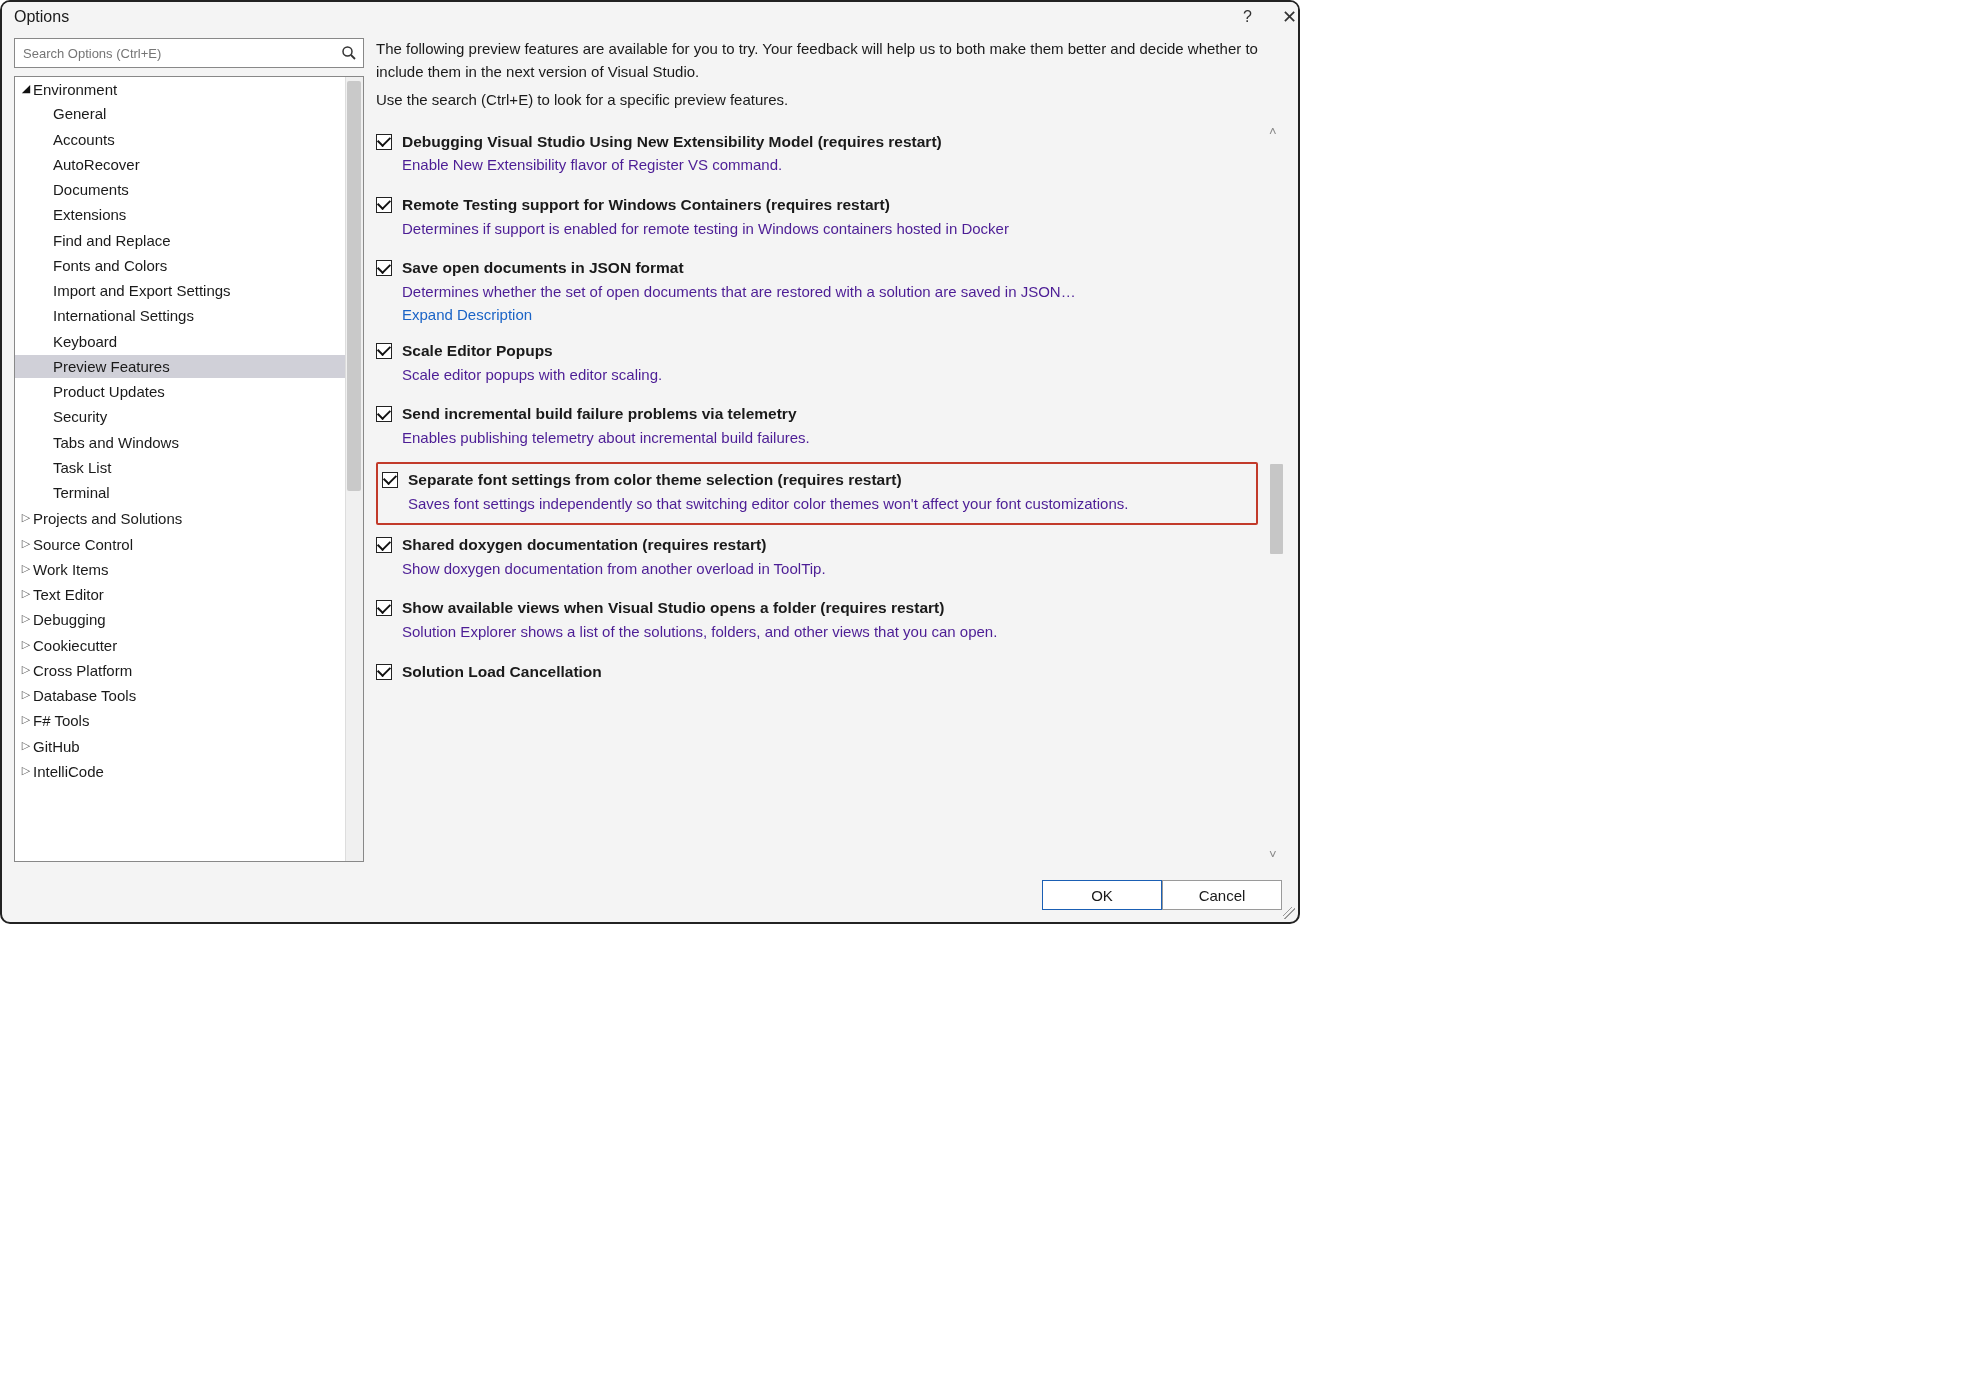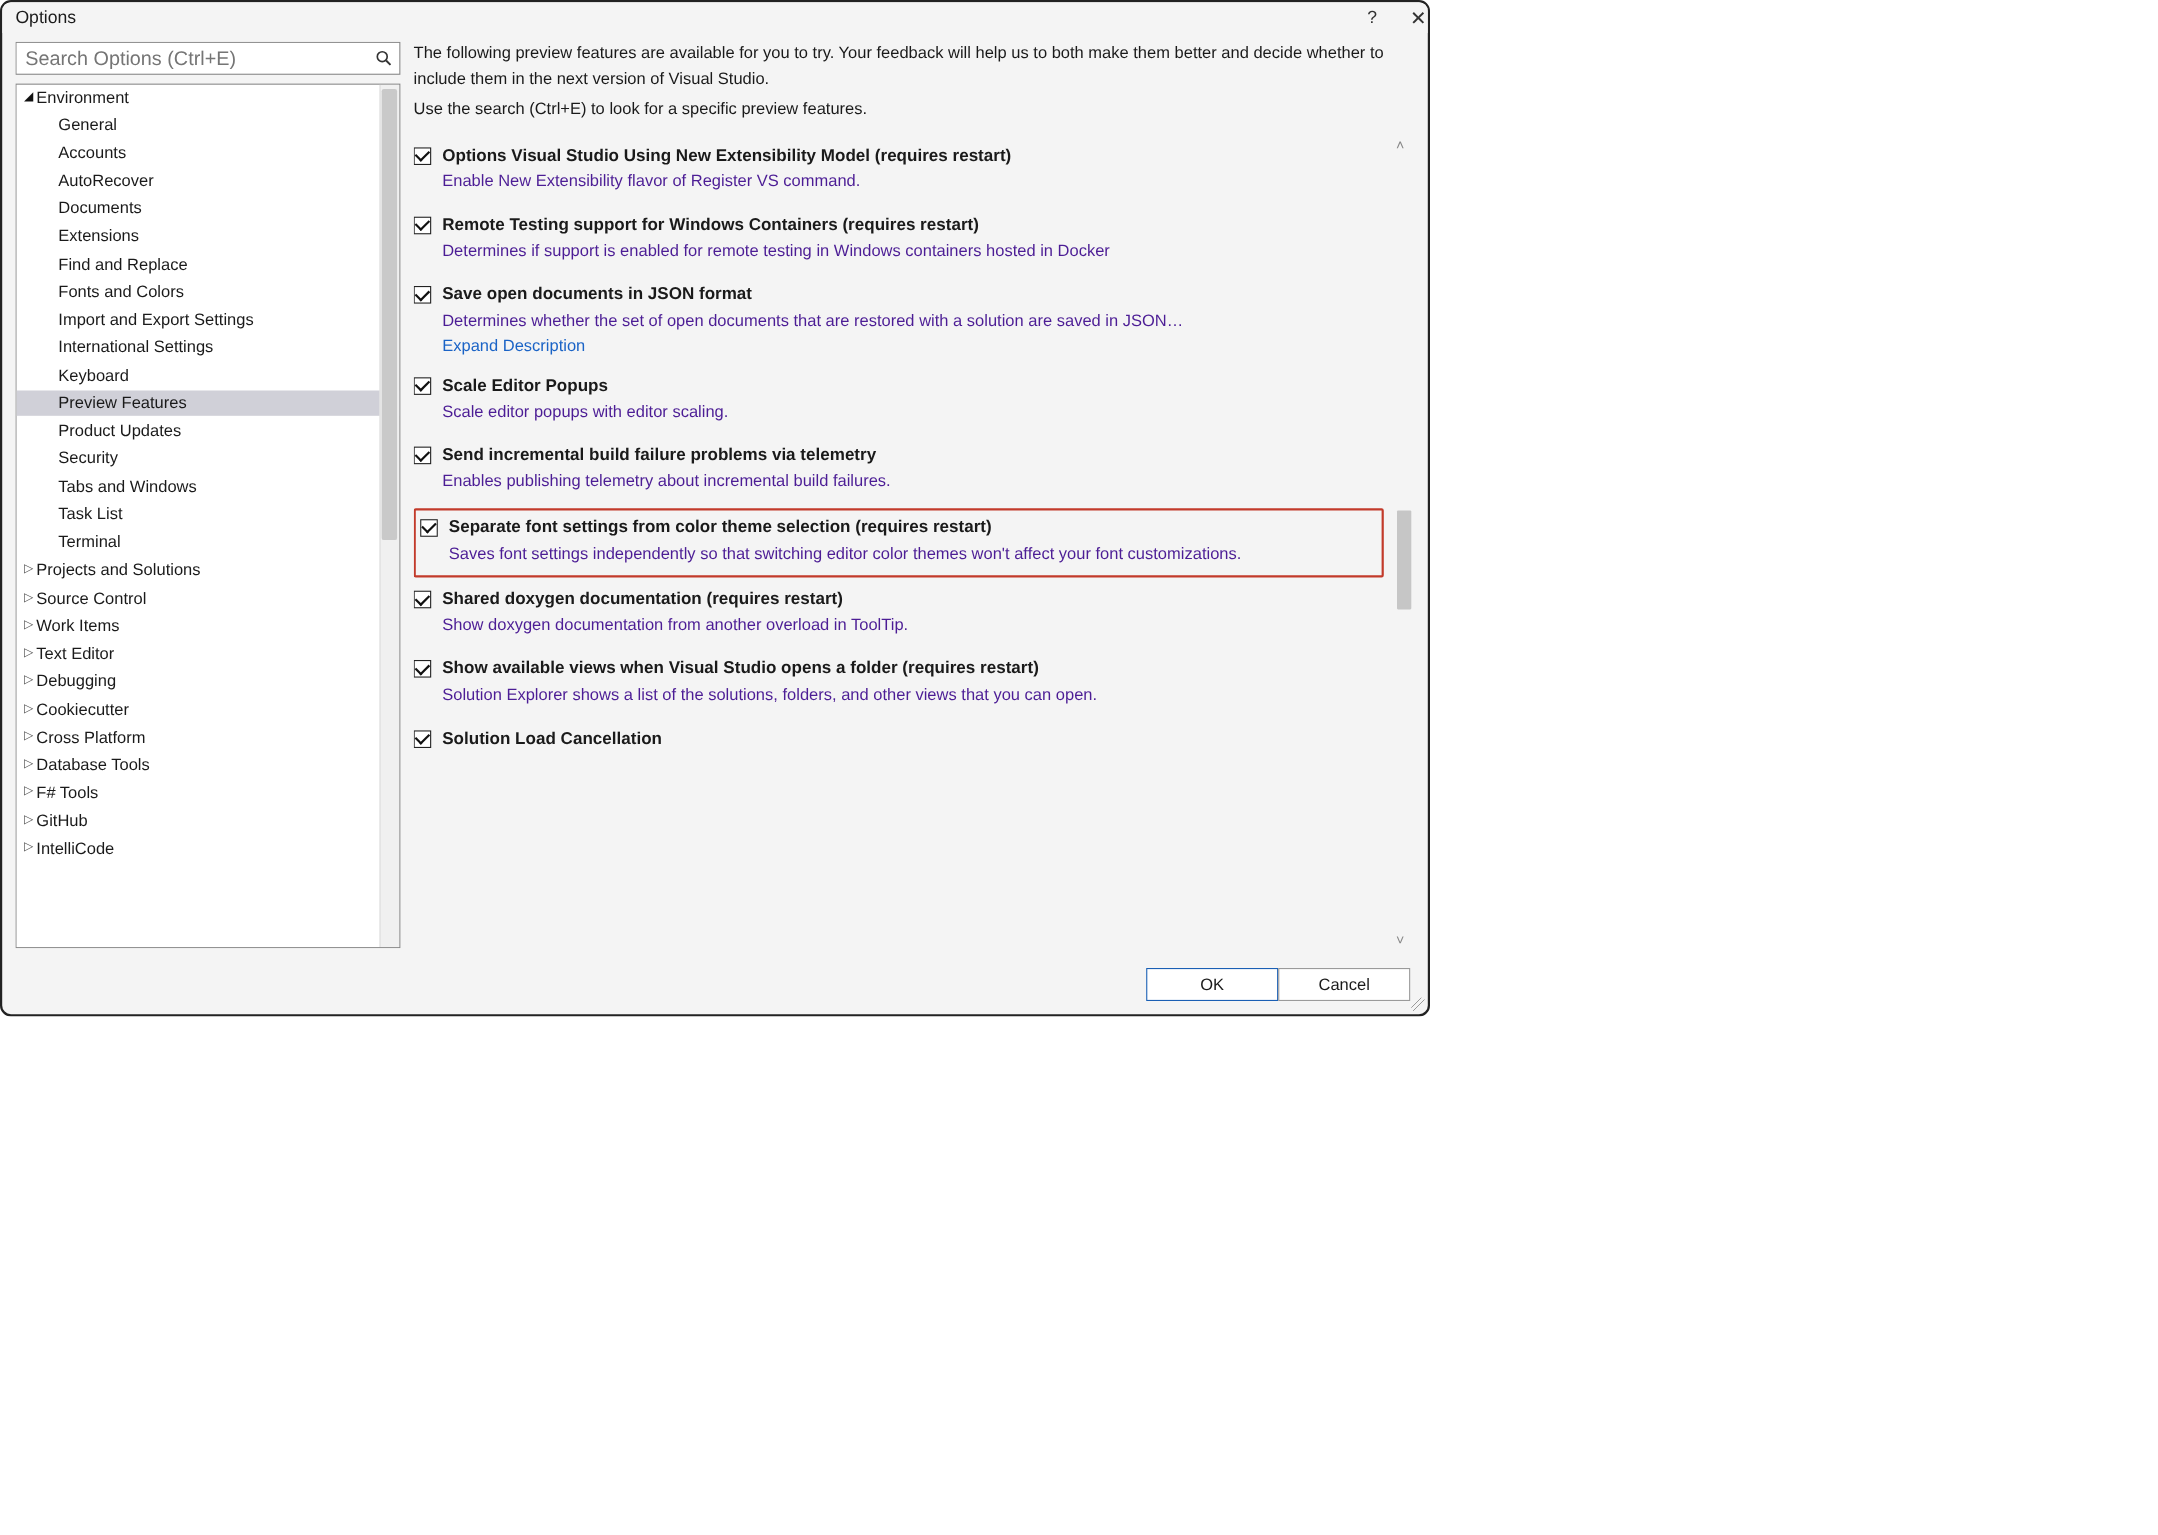--- a/index.html
+++ b/index.html
@@ -55,21 +55,21 @@
   .search-wrap {
     border: 1px solid #888;
     background: #fff;
     display: flex;
     align-items: center;
     padding: 0 6px;
     height: 30px;
     margin-bottom: 8px;
   }
   .search-wrap input {
-    flex:1; border:none; outline:none; font-size:18px;
+    flex:1; border:none; outline:none; font-size:13px;
     background: transparent; color:#555;
   }
   .search-wrap .mag { width:16px; height:16px; }
 
   .tree-wrap {
     flex:1;
     border:1px solid #888;
     background:#fff;
     position: relative;
     overflow: hidden;
@@ -382,21 +382,21 @@
       <div class="right">
         <div class="intro">
           <p>The following preview features are available for you to try. Your feedback will help us to both make them better and decide whether to include them in the next version of Visual Studio.</p>
           <p>Use the search (Ctrl+E) to look for a specific preview features.</p>
         </div>
         <div class="features-wrap">
           <div class="features-scroll" id="features">
               <div class="feature">
                 <div class="chk checked"></div>
                 <div class="feat-body">
-                  <div class="feat-title">Options Visual Studio Using New Extensibility Model (requires restart)</div>
+                  <div class="feat-title">Debugging Visual Studio Using New Extensibility Model (requires restart)</div>
                   <div class="feat-desc">Enable New Extensibility flavor of Register VS command.</div>
                 </div>
               </div>
               <div class="feature">
                 <div class="chk checked"></div>
                 <div class="feat-body">
                   <div class="feat-title">Remote Testing support for Windows Containers (requires restart)</div>
                   <div class="feat-desc">Determines if support is enabled for remote testing in Windows containers hosted in Docker</div>
                 </div>
               </div>

